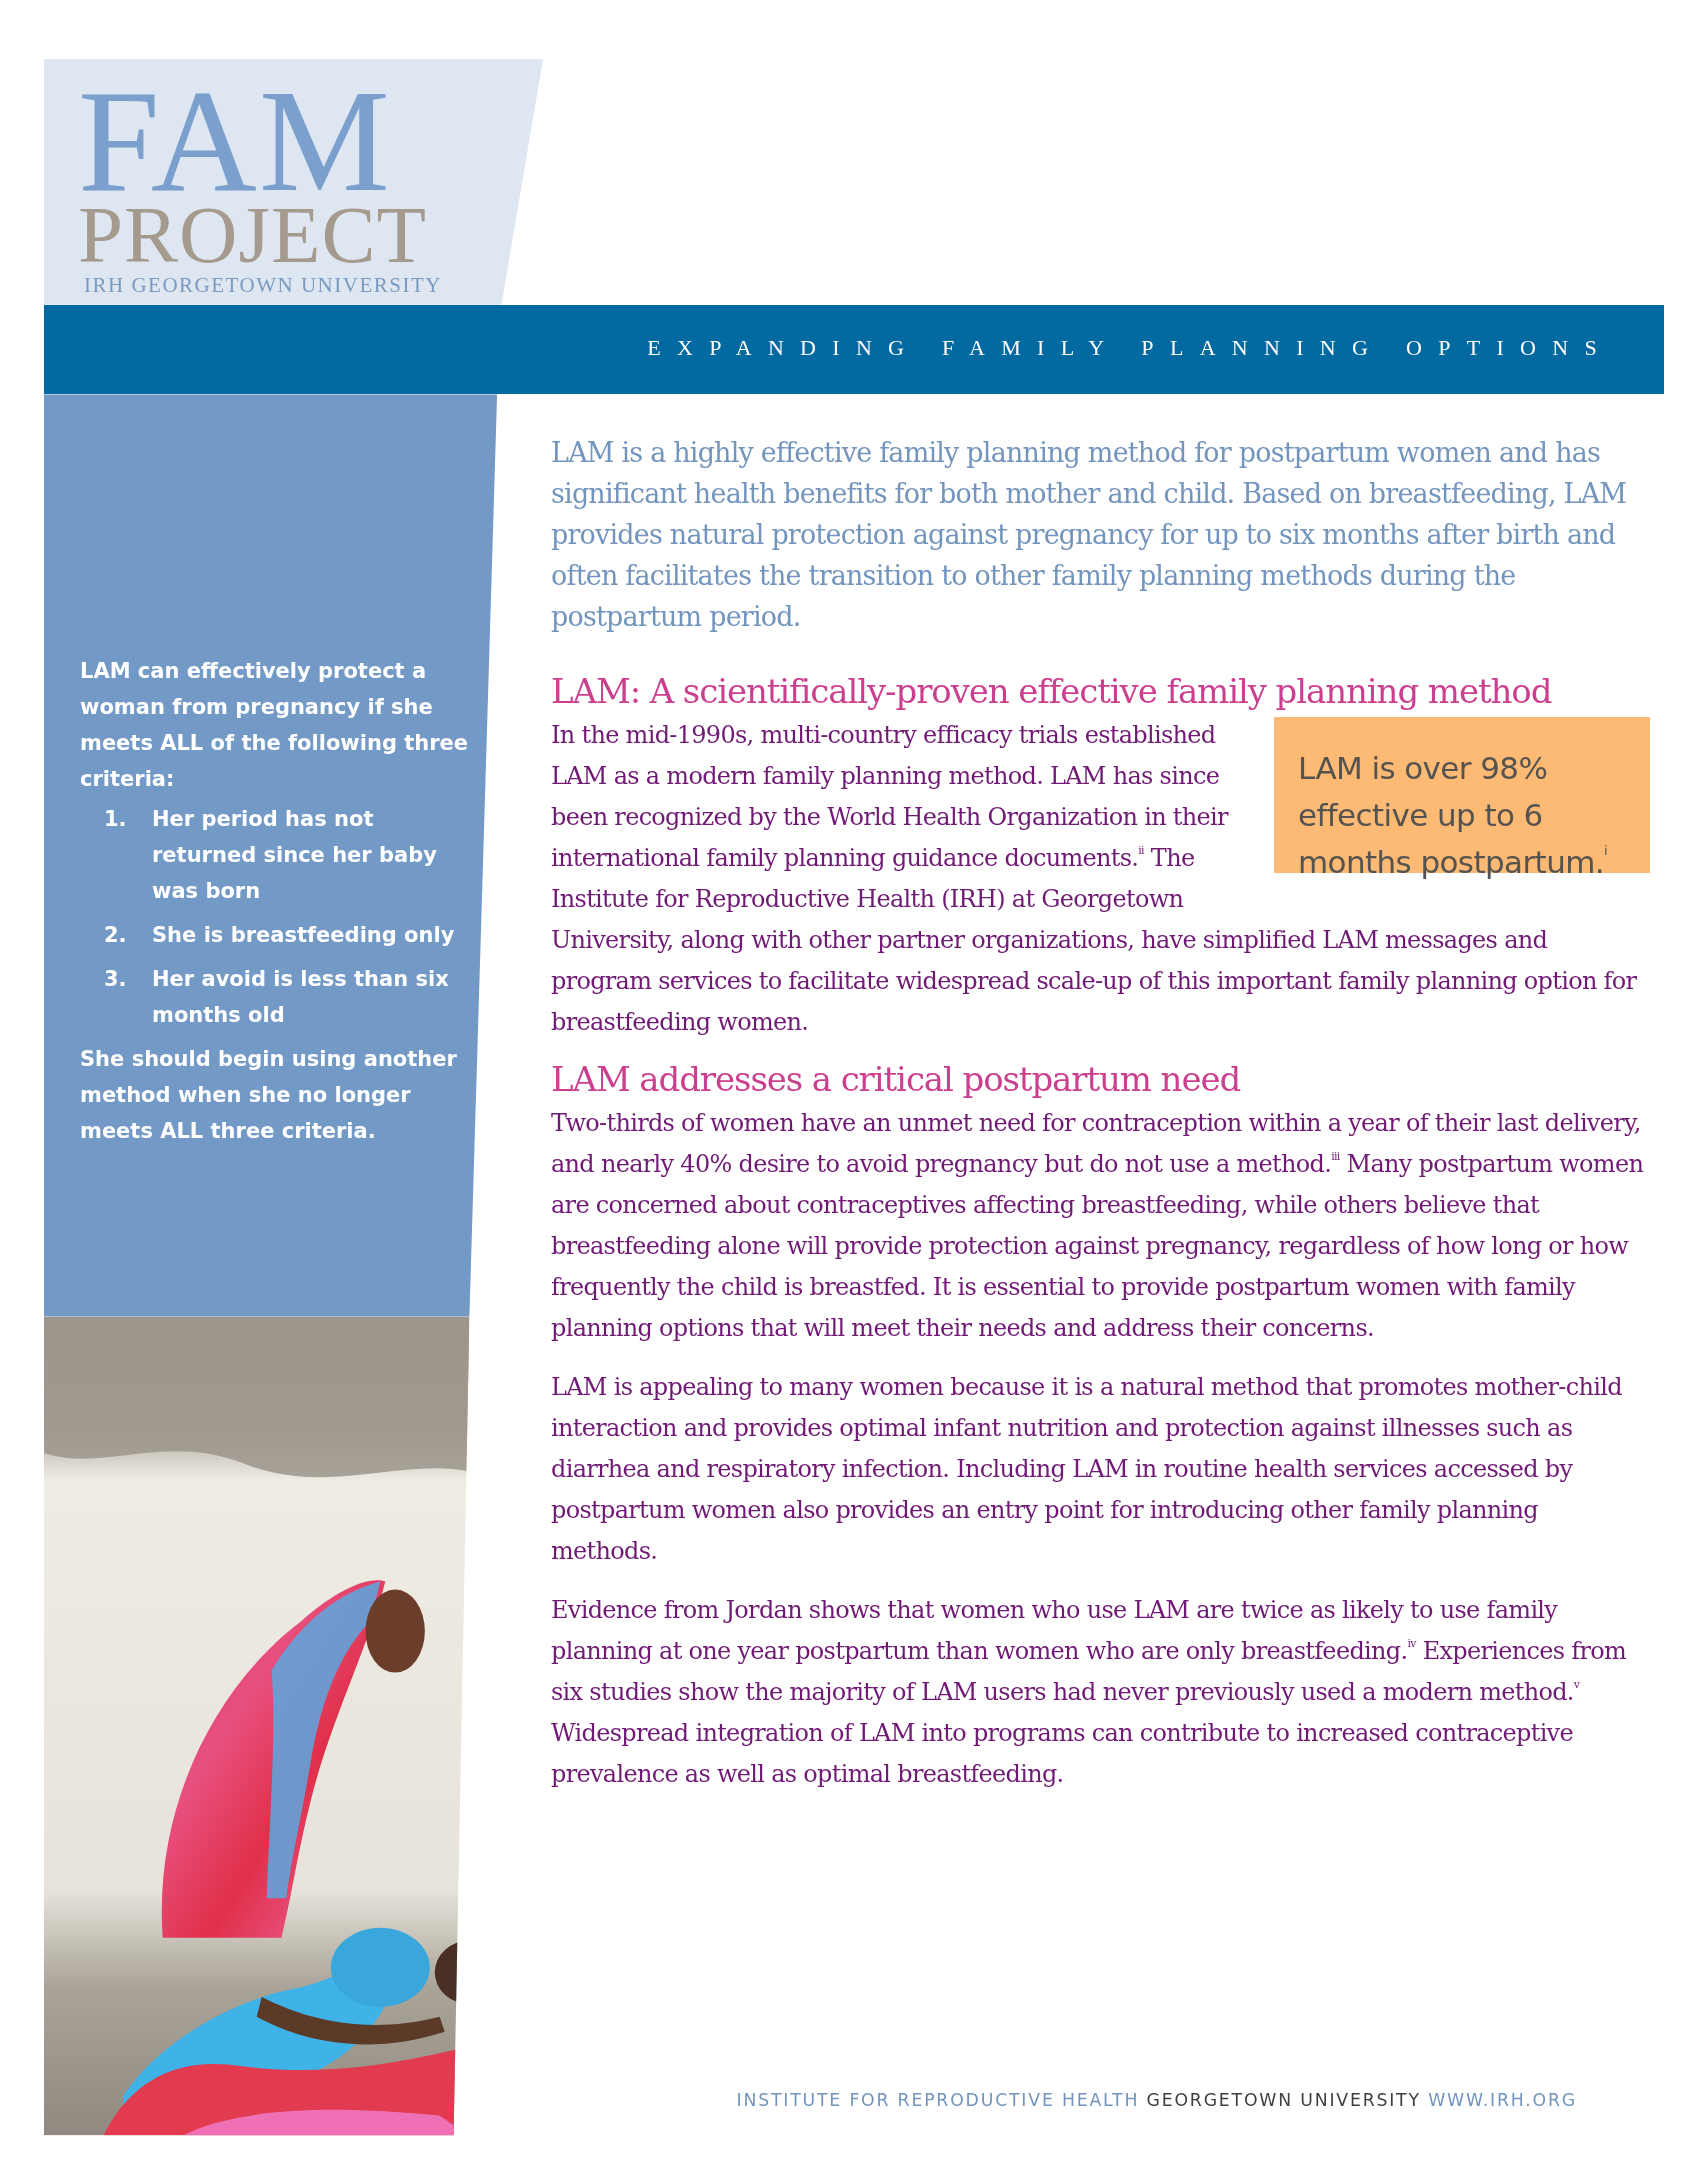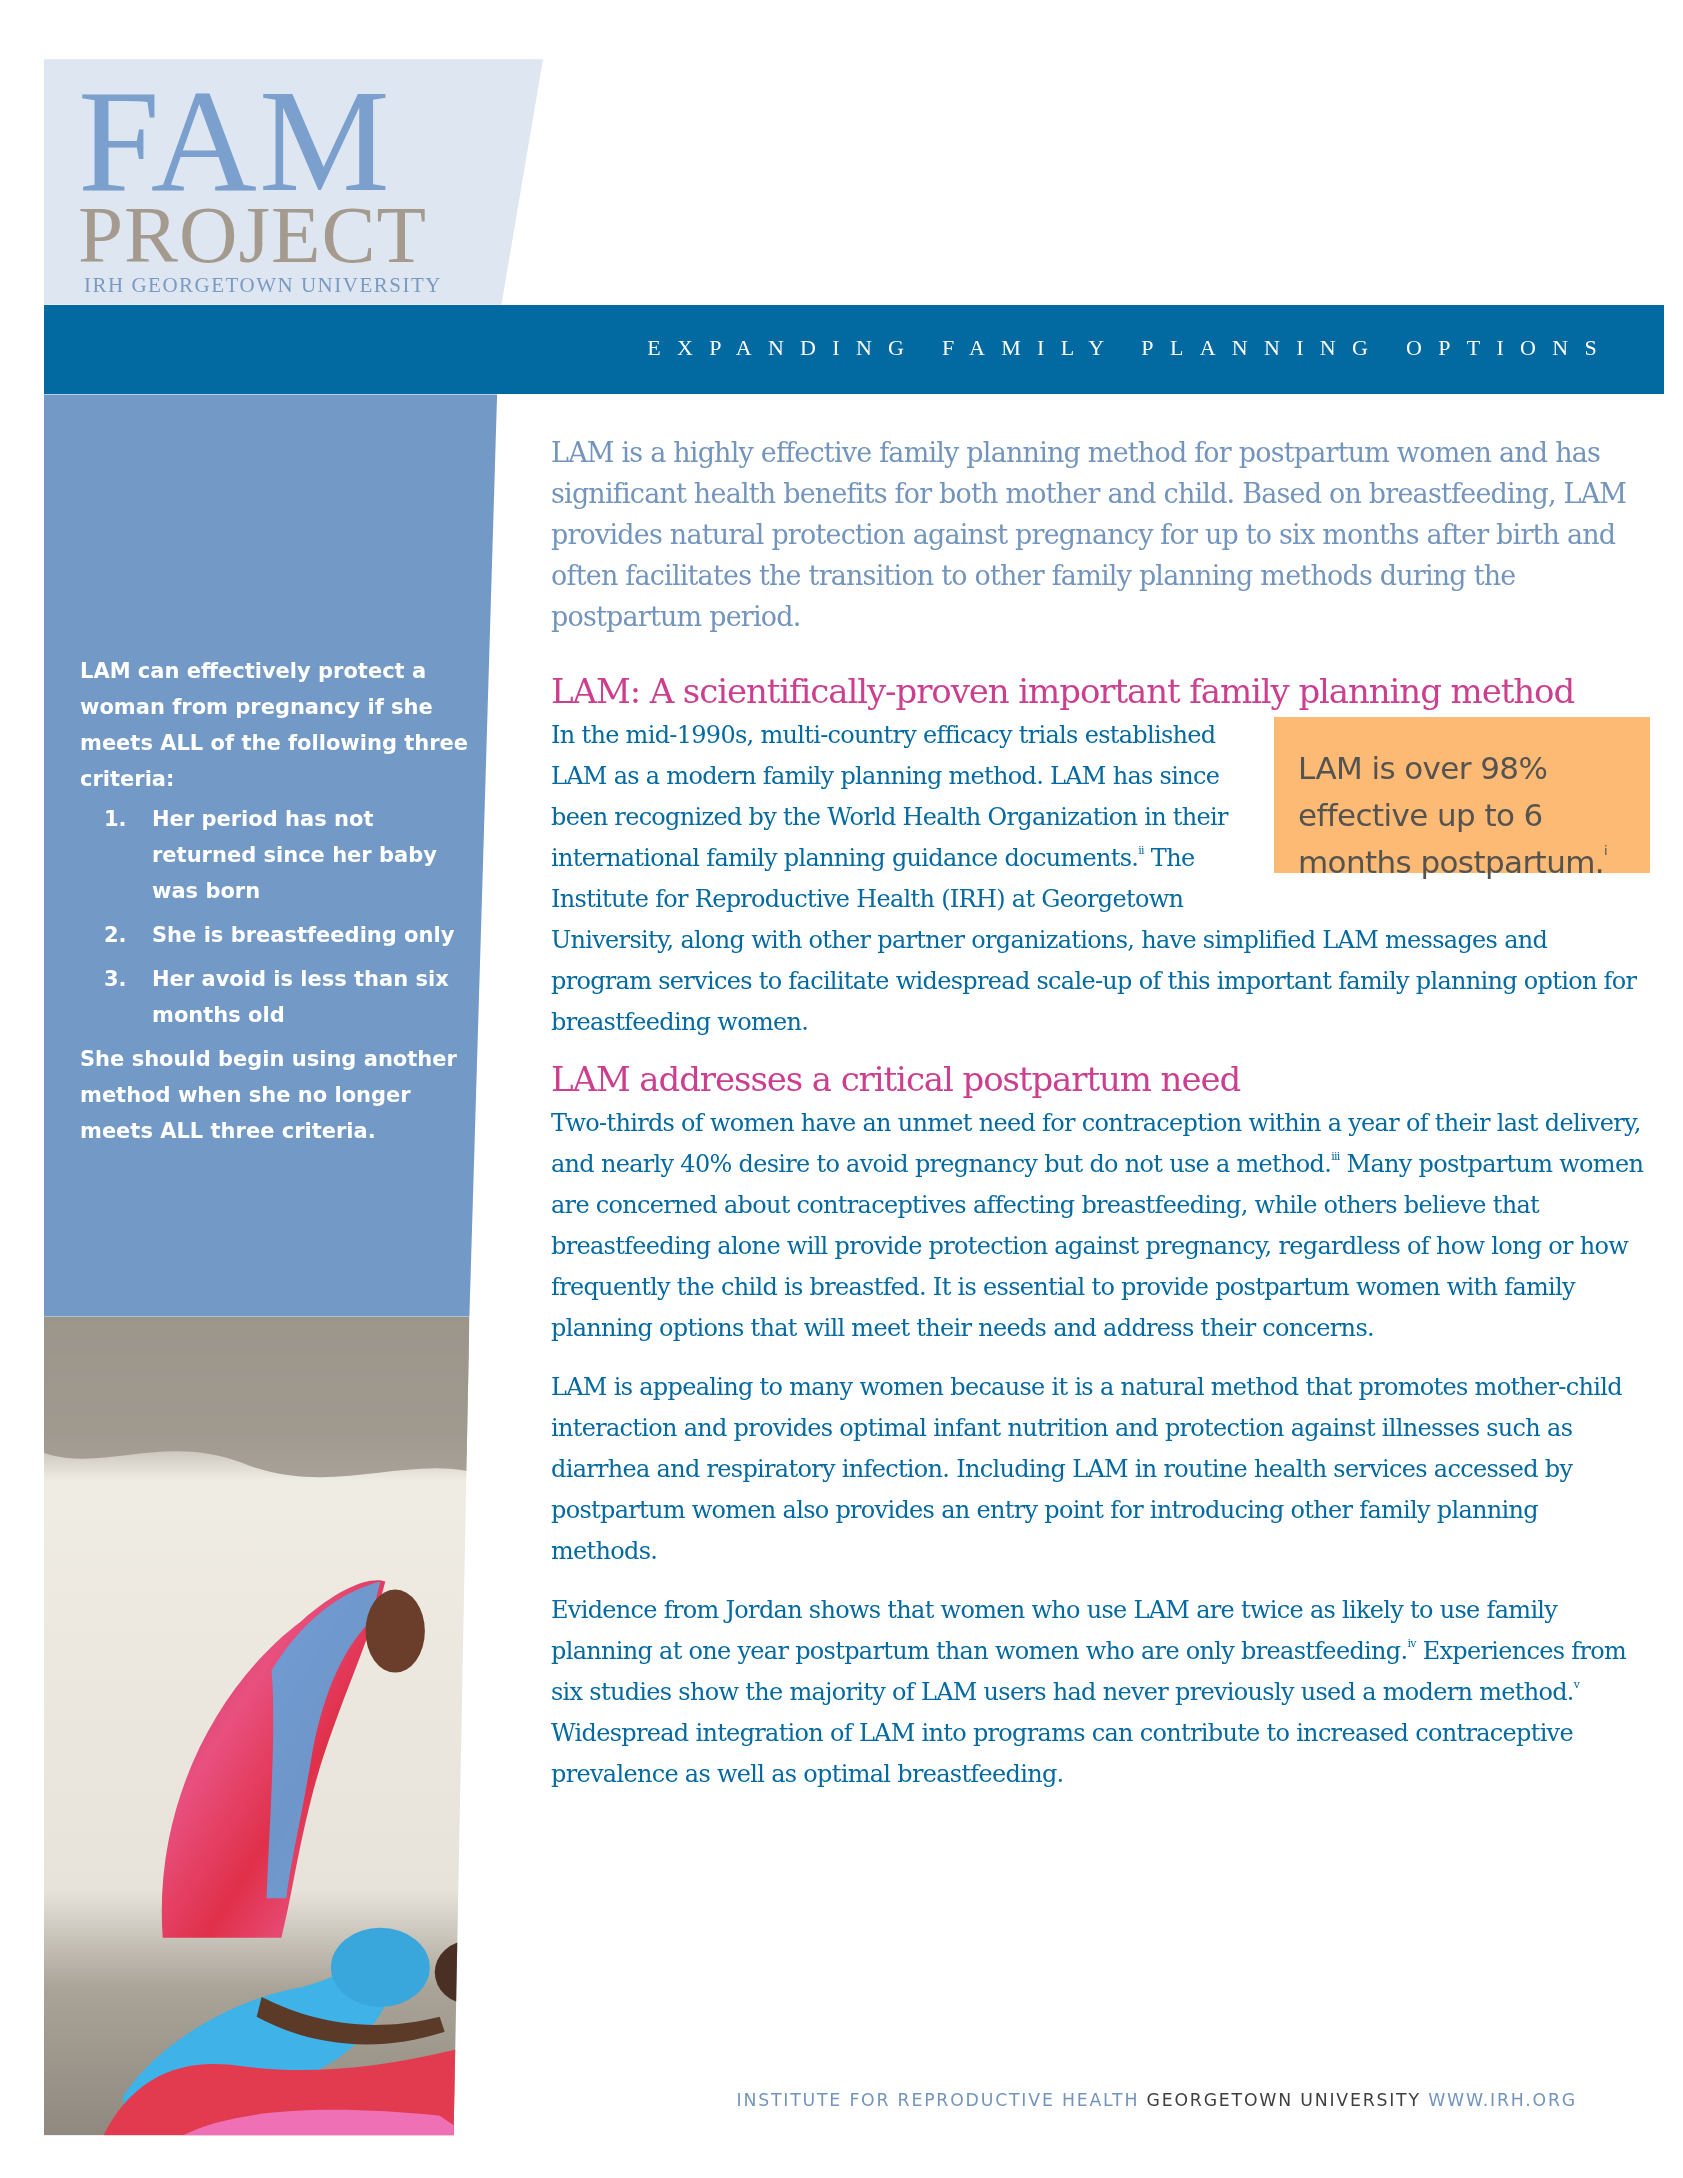--- a/index.html
+++ b/index.html
@@ -25,21 +25,21 @@
   .criteria li { position: relative; padding-left: 72px; margin-bottom: 8px; }
   .criteria li .num { position: absolute; left: 24px; top: 0; }
 
   
   .main { position: absolute; left: 551px; top: 426px; width: 1099px; }
   .title { margin: 0; font-family: "DejaVu Serif", serif; font-weight: normal; font-size: 59px; line-height: 69px; color: #cc3f8f; letter-spacing: -1.4px; }
   .intro { margin: 6px 0 0 0; font-family: "DejaVu Serif", serif; font-size: 27px; line-height: 41px; color: #7294bd; letter-spacing: -0.8px; }
   .h2 { margin: 0; font-family: "DejaVu Serif", serif; font-weight: normal; font-size: 34px; line-height: 44px; color: #cc3f8f; letter-spacing: -1.1px; }
   .h2.first { margin-top: 32px; }
   .h2.second { margin-top: 14px; }
-  .body { margin: 0; font-family: "DejaVu Serif", serif; font-size: 24px; line-height: 41px; color: #0369a1; letter-spacing: -0.7px; }
+  .body { margin: 0; font-family: "DejaVu Serif", serif; font-size: 24px; line-height: 41px; color: #701a75; letter-spacing: -0.7px; }
   .body.gap { margin-top: 18px; }
   .body.tight { margin-top: 2px; }
   sup { font-size: 11px; line-height: 0; vertical-align: 12px; }
 
   .callout { float: right; width: 376px; height: 156px; margin: 4px 0 16px 28px; background: #fdba74; box-sizing: border-box; padding: 28px 24px 0 24px; font-family: "DejaVu Sans", sans-serif; font-size: 31px; line-height: 47px; color: #555350; letter-spacing: -0.6px; }
   .callout sup { font-size: 13px; vertical-align: 18px; }
 
   
   .footer { position: absolute; right: 106px; top: 2090px; font-family: "DejaVu Sans", sans-serif; font-size: 17.3px; letter-spacing: 1.8px; white-space: nowrap; }
   .footer .f-blue { color: #7294bd; text-align: right; }
@@ -123,21 +123,21 @@
         <span>Her avoid is less than six months old</span>
       </li>
     </ol>
     <p>She should begin using another method when she no longer meets ALL three criteria.</p>
   </div>
 </div>
 
 <div class="main">
   <p class="intro">LAM is a highly effective family planning method for postpartum women and has significant health benefits for both mother and child. Based on breastfeeding, LAM provides natural protection against pregnancy for up to six months after birth and often facilitates the transition to other family planning methods during the postpartum period.</p>
 
-  <h2 class="h2 first">LAM: A scientifically-proven important family planning method</h2>
+  <h2 class="h2 first">LAM: A scientifically-proven effective family planning method</h2>
   <div class="callout"><span>LAM is over 98% effective up to 6 months postpartum.</span><sup>i</sup></div>
   <p class="body tight"><span>In the mid-1990s, multi-country efficacy trials established LAM as a modern family planning method. LAM has since been recognized by the World Health Organization in their international family planning guidance documents.</span><sup>ii</sup><span> The Institute for Reproductive Health (IRH) at Georgetown University, along with other partner organizations, have simplified LAM messages and program services to facilitate widespread scale-up of this important family planning option for breastfeeding women.</span></p>
 
   <h2 class="h2 second">LAM addresses a critical postpartum need</h2>
   <p class="body tight"><span>Two-thirds of women have an unmet need for contraception within a year of their last delivery, and nearly 40% desire to avoid pregnancy but do not use a method.</span><sup>iii</sup><span>  Many postpartum women are concerned about contraceptives affecting breastfeeding, while others believe that breastfeeding alone will provide protection against pregnancy, regardless of how long or how frequently the child is breastfed.  It is essential to provide postpartum women with family planning options that will meet their needs and address their concerns.</span></p>
   <p class="body gap">LAM is appealing to many women because it is a natural method that promotes mother-child interaction and provides optimal infant nutrition and protection against illnesses such as diarrhea and respiratory infection. Including LAM in routine health services accessed by postpartum women also provides an entry point for introducing other family planning methods.</p>
   <p class="body gap"><span>Evidence from Jordan shows that women who use LAM are twice as likely to use family planning at one year postpartum than women who are only breastfeeding.</span><sup>iv</sup><span> Experiences from six studies show the majority of LAM users had never previously used a modern method.</span><sup>v</sup><span>  Widespread integration of LAM into programs can contribute to increased contraceptive prevalence as well as optimal breastfeeding.</span></p>
 </div>
 
 <div class="footer">

